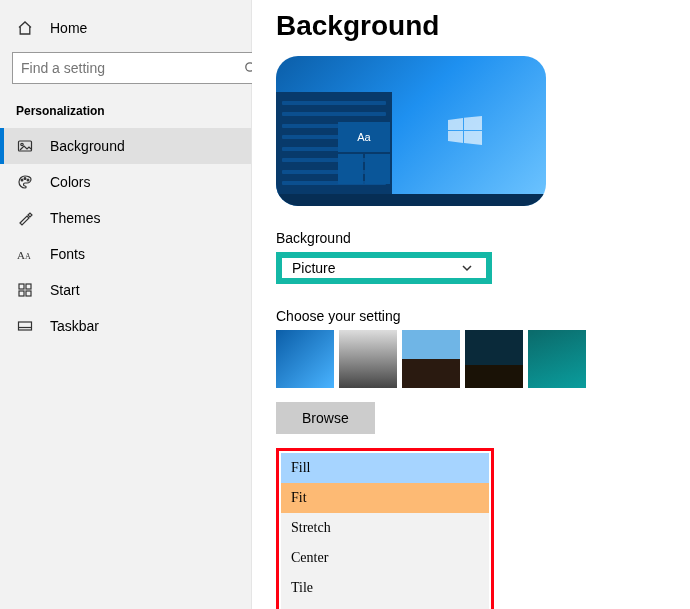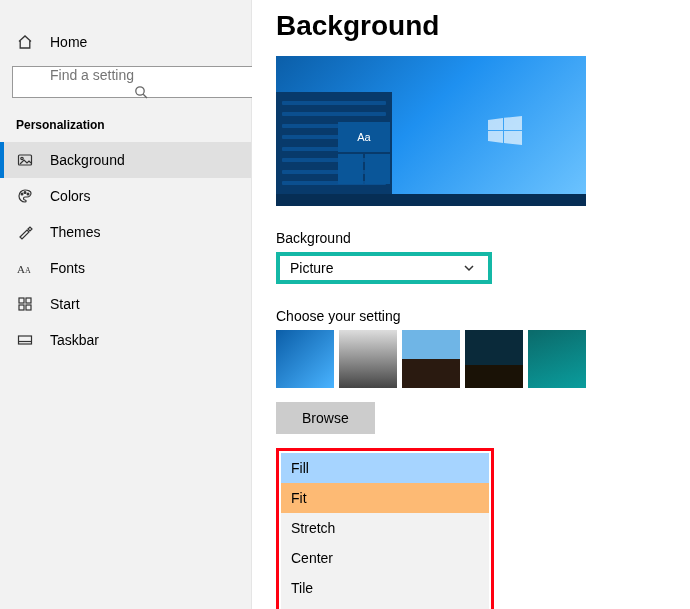--- a/index.html
+++ b/index.html
@@ -12,40 +12,39 @@
     overflow: hidden;
     background: #fff;
   }
   .root { display: flex; height: 100%; }
   
   .sidebar {
     width: 252px;
     flex: 0 0 252px;
     background: #f2f2f2;
     border-right: 1px solid #e5e5e5;
-    padding-top: 24px;
+    padding-top: 10px;
   }
   .home-row, .side-item {
     display: flex;
     align-items: center;
     height: 36px;
     padding: 0 16px;
     cursor: default;
     gap: 16px;
   }
   .search-wrap { padding: 6px 12px 6px 12px; }
   .search {
     width: 257px;
     height: 32px;
     border: 1px solid #999;
     background: #fff;
     display: flex;
     align-items: center;
     padding: 0 8px;
-    flex-direction: column;
   }
   .search input {
     flex: 1;
     border: none;
     outline: none;
     font-size: 14px;
     background: transparent;
     color: #666;
   }
   .category-label {
@@ -78,26 +77,27 @@
     padding: 10px 24px;
     background: #fff;
     overflow: hidden;
   }
   .page-title {
     font-size: 28px;
     font-weight: 600;
     margin-bottom: 14px;
   }
   .preview {
-    width: 310px;
+    width: 270px;
     height: 150px;
     background: linear-gradient(135deg, #0b5ea8 0%, #1e90f0 45%, #6fc5ff 100%);
     margin-bottom: 24px;
     position: relative;
     overflow: hidden;
+    border-radius: 22px;
   }
   .preview .start-menu {
     position: absolute;
     left: 0; bottom: 12px;
     width: 116px;
     height: 102px;
     background: #083a6b;
     display: flex;
     flex-direction: column;
     justify-content: space-around;
@@ -132,21 +132,21 @@
     background: #062e55;
   }
   .sm-row { height:4px; background:#0b4f8f; border-radius:1px;}
   .field-label {
     font-size: 14px;
     margin-bottom: 6px;
   }
   .dropdown {
     width: 216px;
     height: 32px;
-    border: 4px solid #14b8a6;
+    border: 6px solid #14b8a6;
     display: flex;
     align-items: center;
     justify-content: space-between;
     padding: 0 10px;
     margin-bottom: 24px;
     background: #fff;
   }
   .thumbs {
     display: flex;
     gap: 5px;
@@ -177,20 +177,21 @@
     width: 218px;
     padding: 2px;
   }
   .fit-option {
     height: 30px;
     display: flex;
     align-items: center;
     padding: 0 10px;
     font-size: 14px;
     background: #f2f2f2;
+    font-family: Liberation Serif, serif;
   }
   .fit-option.selected { background: #fdba74; }
   .fit-option.hovered { background: #a6d4ff; }
 </style>
 </head>
 <body>
 
 <div class="root">
 
   <div class="sidebar">

